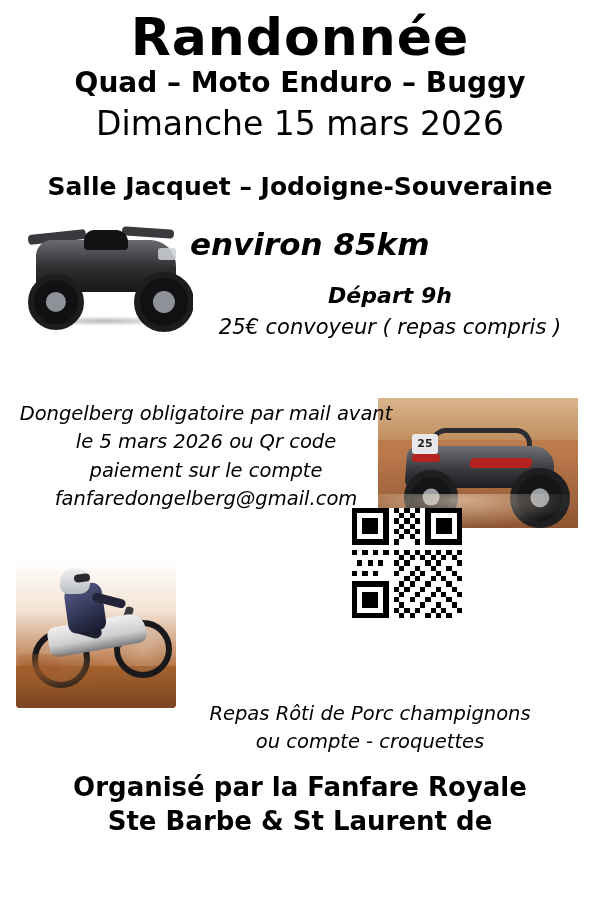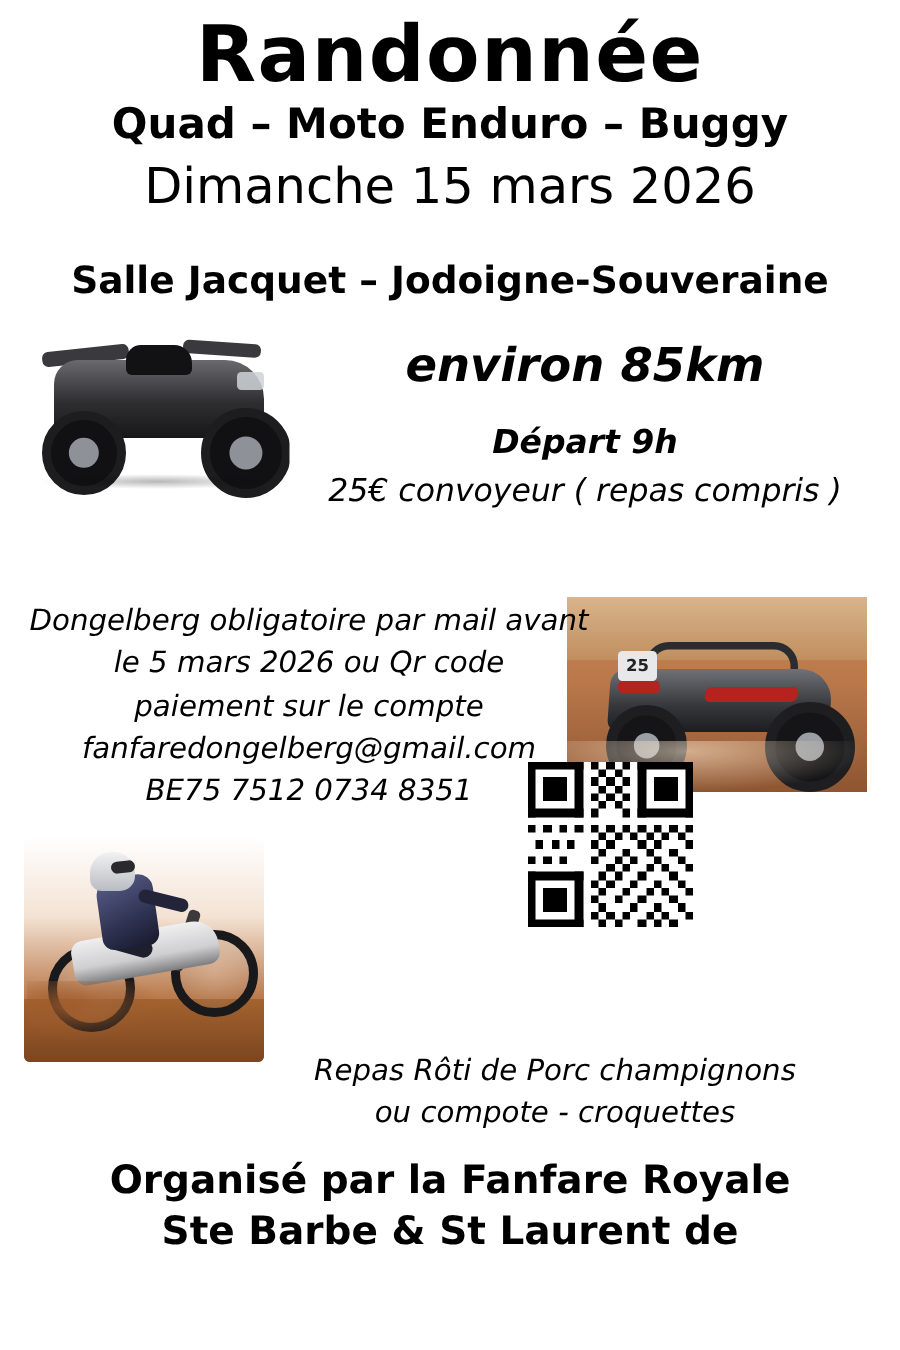--- a/index.html
+++ b/index.html
@@ -64,21 +64,21 @@
     font-size: 25px;
     letter-spacing: 0px;
   }
 
   
   .distance {
     position: absolute;
     top: 226px;
     left: 190px;
     width: 400px;
-    text-align: center;
+    text-align: left;
     font-style: italic;
     font-weight: bold;
     font-size: 31px;
   }
   .price-block {
     position: absolute;
     top: 280px;
     left: 190px;
     width: 400px;
     text-align: center;
@@ -481,21 +481,20 @@
     <div class="bwheel bwheel-l"></div>
     <div class="bwheel bwheel-r"></div>
     <div class="buggy-dust"></div>
   </div>
 
   <div class="registration">
     <div>Dongelberg obligatoire par mail avant</div>
     <div>le 5 mars 2026  ou Qr code</div>
     <div>paiement sur le compte</div>
     <div>fanfaredongelberg@gmail.com</div>
-    <div>BE75 7512 0734 8351</div>
   </div>
 
   <div class="qr">
     <div class="qr-grid">
       <i style="grid-area:1/1/8/2"></i>
         <i style="grid-area:1/1/2/8"></i>
         <i style="grid-area:7/1/8/8"></i>
         <i style="grid-area:1/7/8/8"></i>
       <i style="grid-area:3/3/6/6"></i>
       <i style="grid-area:1/15/8/16"></i>
@@ -613,21 +612,21 @@
     <div class="rider-body"></div>
     <div class="rider-arm"></div>
     <div class="rider-helmet"></div>
     <div class="rider-visor"></div>
     <div class="moto-splash"></div>
   </div>
 
 
   <div class="meal-block">
     <div>Repas Rôti de Porc champignons</div>
-    <div>ou compote - croquettes</div>
+    <div>ou compte - croquettes</div>
   </div>
 
   <div class="organizer">
     <div>Organisé par la Fanfare Royale</div>
     <div>Ste Barbe &amp; St Laurent de</div>
   </div>
 
 </div>
 
 </body></html>

